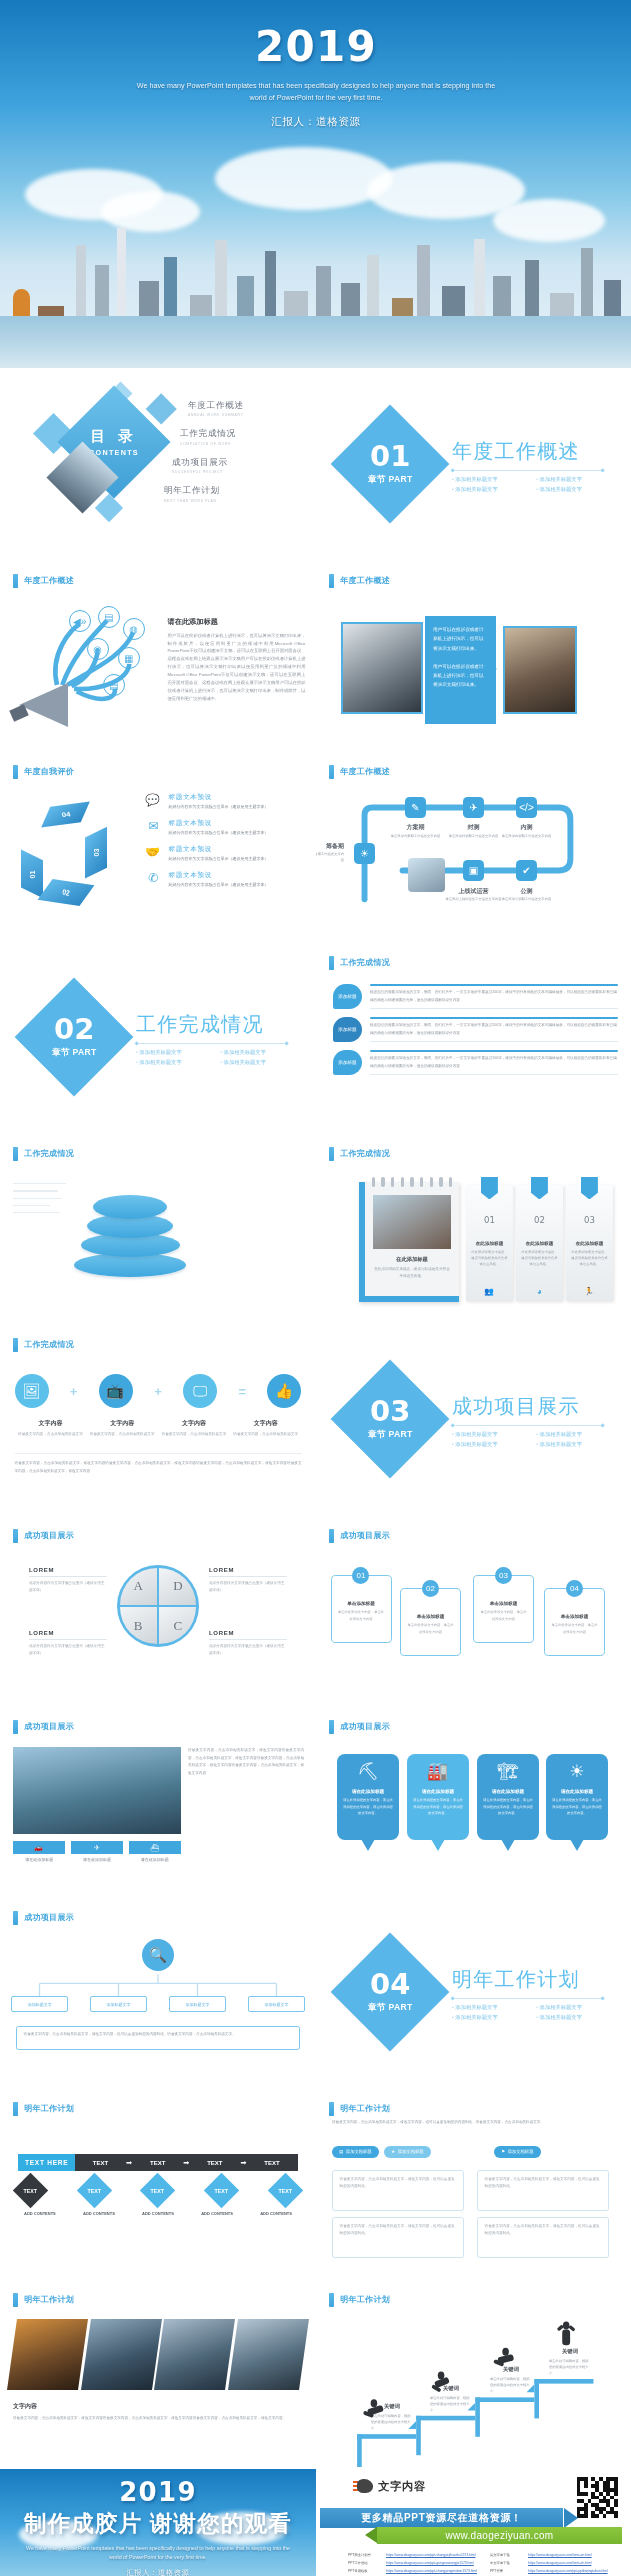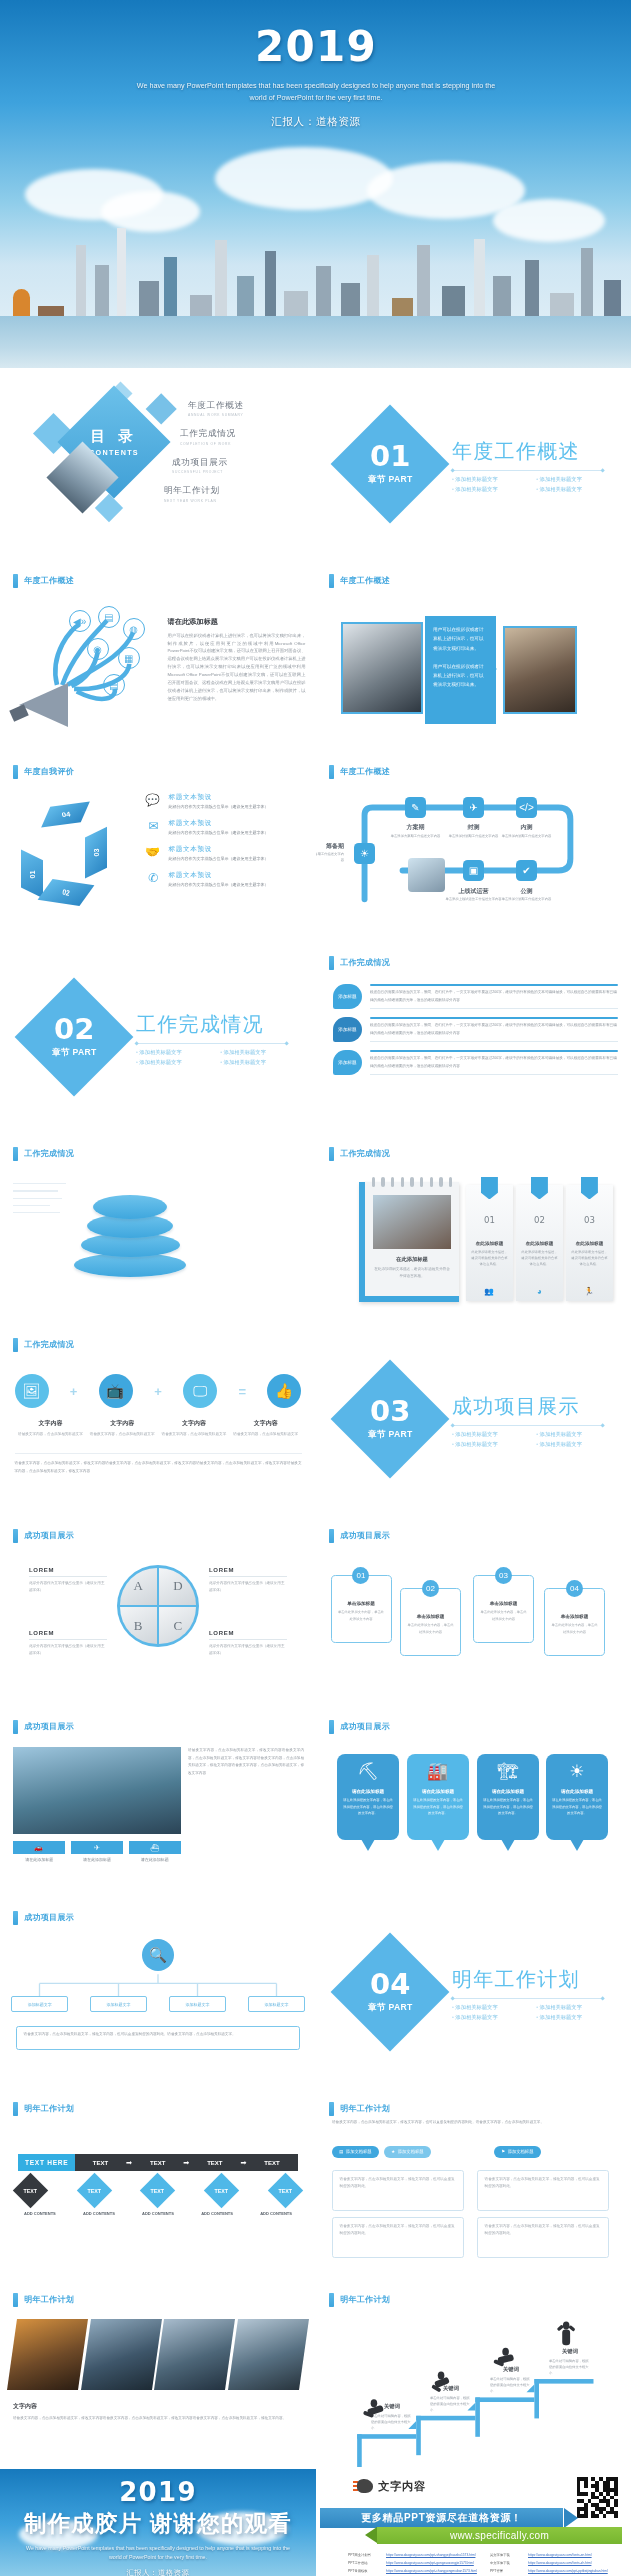--- a/index.html
+++ b/index.html
@@ -1296,21 +1296,21 @@
           <i class="b"></i>
           <i></i>
           <i class="b"></i>
           <i></i>
           <i></i>
           <i class="b"></i>
       </div>
     </div>
 
     <div class="banner-blue">更多精品PPT资源尽在道格资源！</div>
-    <div class="banner-green">www.specifically.com</div>
+    <div class="banner-green">www.daogeziyuan.com</div>
 
     <div class="linkgrid">
       <div class="linkcol">
         <div class="linkrow">
           <span class="lbl">PPT商业计划书</span>
           <span class="url">https://www.daogeziyuan.com/ppt-shangyejihuashu1573.html</span>
         </div>
         <div class="linkrow">
           <span class="lbl">PPT工作总结</span>
           <span class="url">https://www.daogeziyuan.com/ppt-gongzuozongjie1573.html</span>

